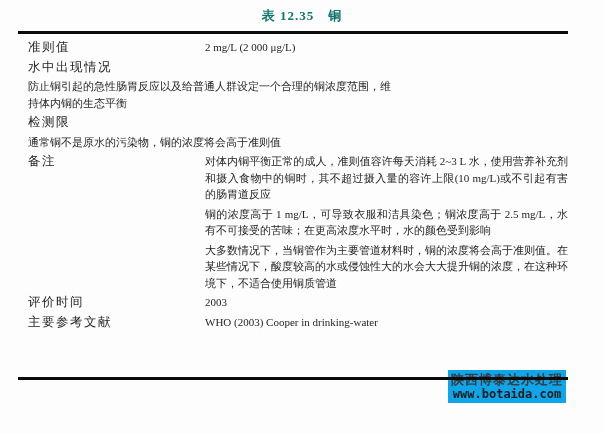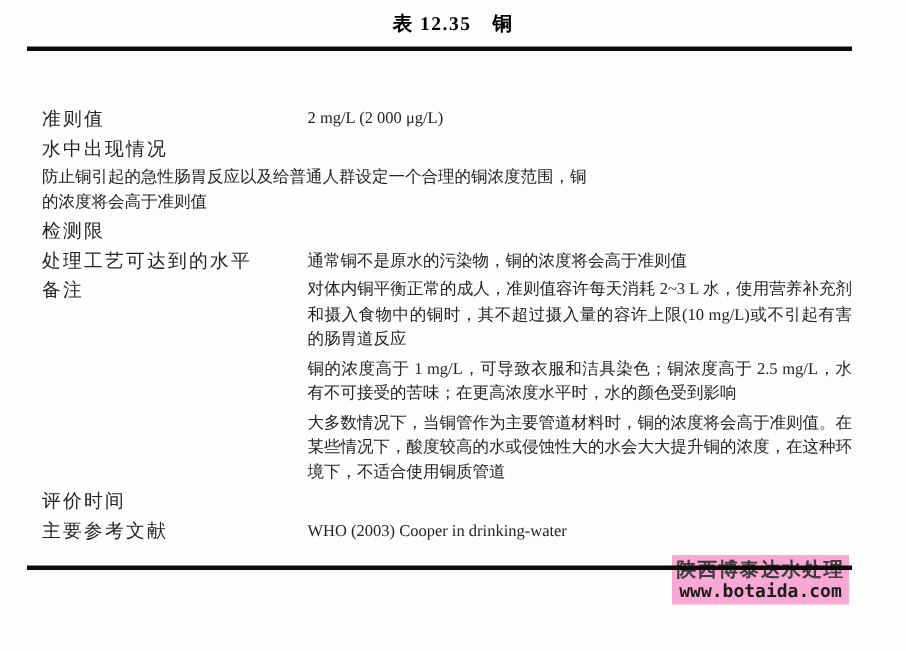--- a/index.html
+++ b/index.html
@@ -8,50 +8,50 @@
     background:#fdfdfd;
     font-family:"Liberation Serif","DejaVu Serif",serif;
     color:#1f1f1f;
     position:relative;
     overflow:hidden;
   }
   .page{position:absolute;inset:0;}
   .title{
     position:absolute;top:7px;left:0;width:100%;
     text-align:center;font-weight:bold;font-size:13px;
-    letter-spacing:1px;color:#000000;
+    letter-spacing:1px;color:#0f766e;
   }
   .top-rule{
     position:absolute;left:18px;top:31px;width:550px;height:3px;
     background:#0b0b0b;
   }
   .bottom-rule{
     position:absolute;left:18px;top:377px;width:550px;height:3px;
     background:#0b0b0b;z-index:2;
   }
   .rows{
-    position:absolute;left:28px;top:39px;width:540px;margin-top:32px;
+    position:absolute;left:28px;top:39px;width:540px;
   }
   .row{display:flex;align-items:flex-start;margin-bottom:3px;}
   .row-label{
     flex:none;width:177px;
     font-size:12.5px;line-height:16.5px;letter-spacing:1.5px;
     color:#242424;
   }
   .row-value{
     flex:none;width:363px;
     font-size:11px;line-height:16.5px;
     text-align:justify;text-justify:inter-ideograph;
     color:#242424;
   }
   .row-value p{margin:0 0 3px 0;}
   .row-value p:last-child{margin-bottom:0;}
   .watermark{
     position:absolute;left:448px;top:370px;width:118px;height:33px;
-    background:#f9a8d4;z-index:1;
+    background:#0ea5e9;z-index:1;
     display:flex;flex-direction:column;align-items:center;justify-content:center;
   }
   .watermark .wm-line1{
     position:relative;z-index:3;
     font-family:"Liberation Sans","DejaVu Sans",sans-serif;
     font-weight:bold;font-size:13px;line-height:15px;
     letter-spacing:1px;color:#3c3c3c;white-space:nowrap;
   }
   .watermark .wm-line2{
     position:relative;z-index:3;
@@ -68,39 +68,39 @@
   <div class="top-rule"></div>
   <div class="rows" id="rows">
       <div class="row">
         <div class="row-label">准则值</div>
         <div class="row-value">2 mg/L (2 000 μg/L)</div>
       </div>
       <div class="row">
         <div class="row-label">水中出现情况</div>
       </div>
       <div class="row">
-        <div class="row-value">防止铜引起的急性肠胃反应以及给普通人群设定一个合理的铜浓度范围，铜的浓度将会高于准则值</div>
+        <div class="row-value">防止铜引起的急性肠胃反应以及给普通人群设定一个合理的铜浓度范围，维持体内铜的生态平衡</div>
       </div>
       <div class="row">
         <div class="row-label">检测限</div>
       </div>
       <div class="row">
-        <div class="row-label">处理工艺可达到的水平</div>
         <div class="row-value">通常铜不是原水的污染物，铜的浓度将会高于准则值</div>
       </div>
       <div class="row">
         <div class="row-label">备注</div>
         <div class="row-value">
           <p>对体内铜平衡正常的成人，准则值容许每天消耗 2~3 L 水，使用营养补充剂和摄入食物中的铜时，其不超过摄入量的容许上限(10 mg/L)或不引起有害的肠胃道反应</p>
           <p>铜的浓度高于 1 mg/L，可导致衣服和洁具染色；铜浓度高于 2.5 mg/L，水有不可接受的苦味；在更高浓度水平时，水的颜色受到影响</p>
           <p>大多数情况下，当铜管作为主要管道材料时，铜的浓度将会高于准则值。在某些情况下，酸度较高的水或侵蚀性大的水会大大提升铜的浓度，在这种环境下，不适合使用铜质管道</p>
         </div>
       </div>
       <div class="row">
         <div class="row-label">评价时间</div>
+        <div class="row-value">2003</div>
       </div>
       <div class="row">
         <div class="row-label">主要参考文献</div>
         <div class="row-value">WHO (2003) Cooper in drinking-water</div>
       </div>
     </div>
   <div class="bottom-rule"></div>
   <div class="watermark">
     <span class="wm-line1">陕西博泰达水处理</span>
     <span class="wm-line2">www.botaida.com</span>

